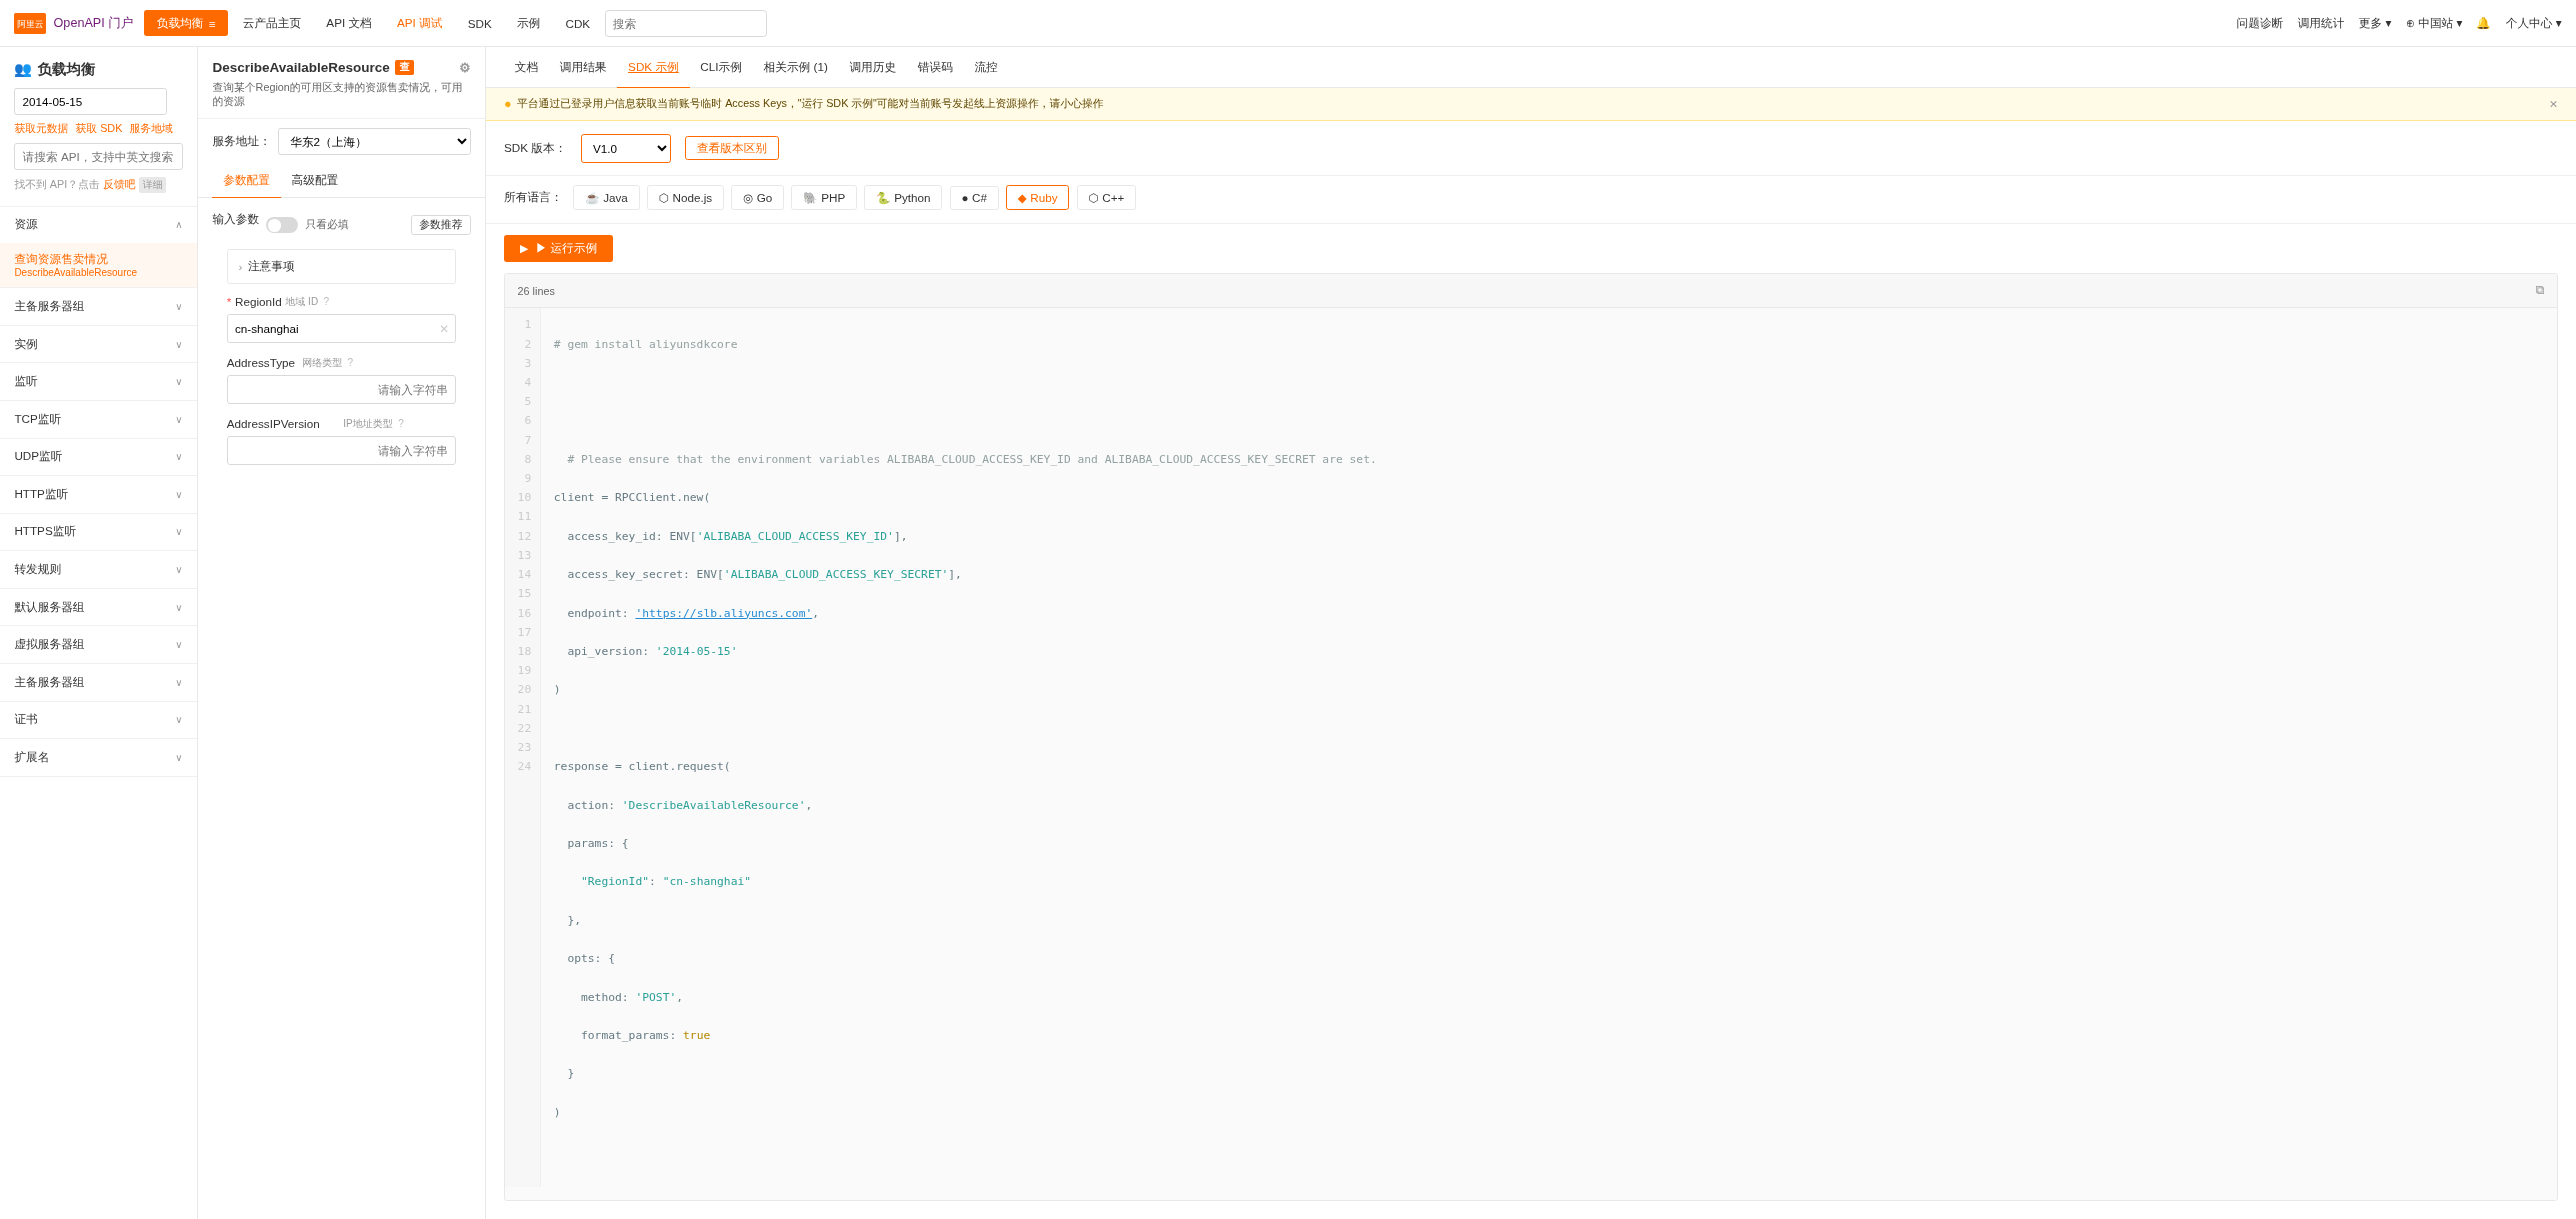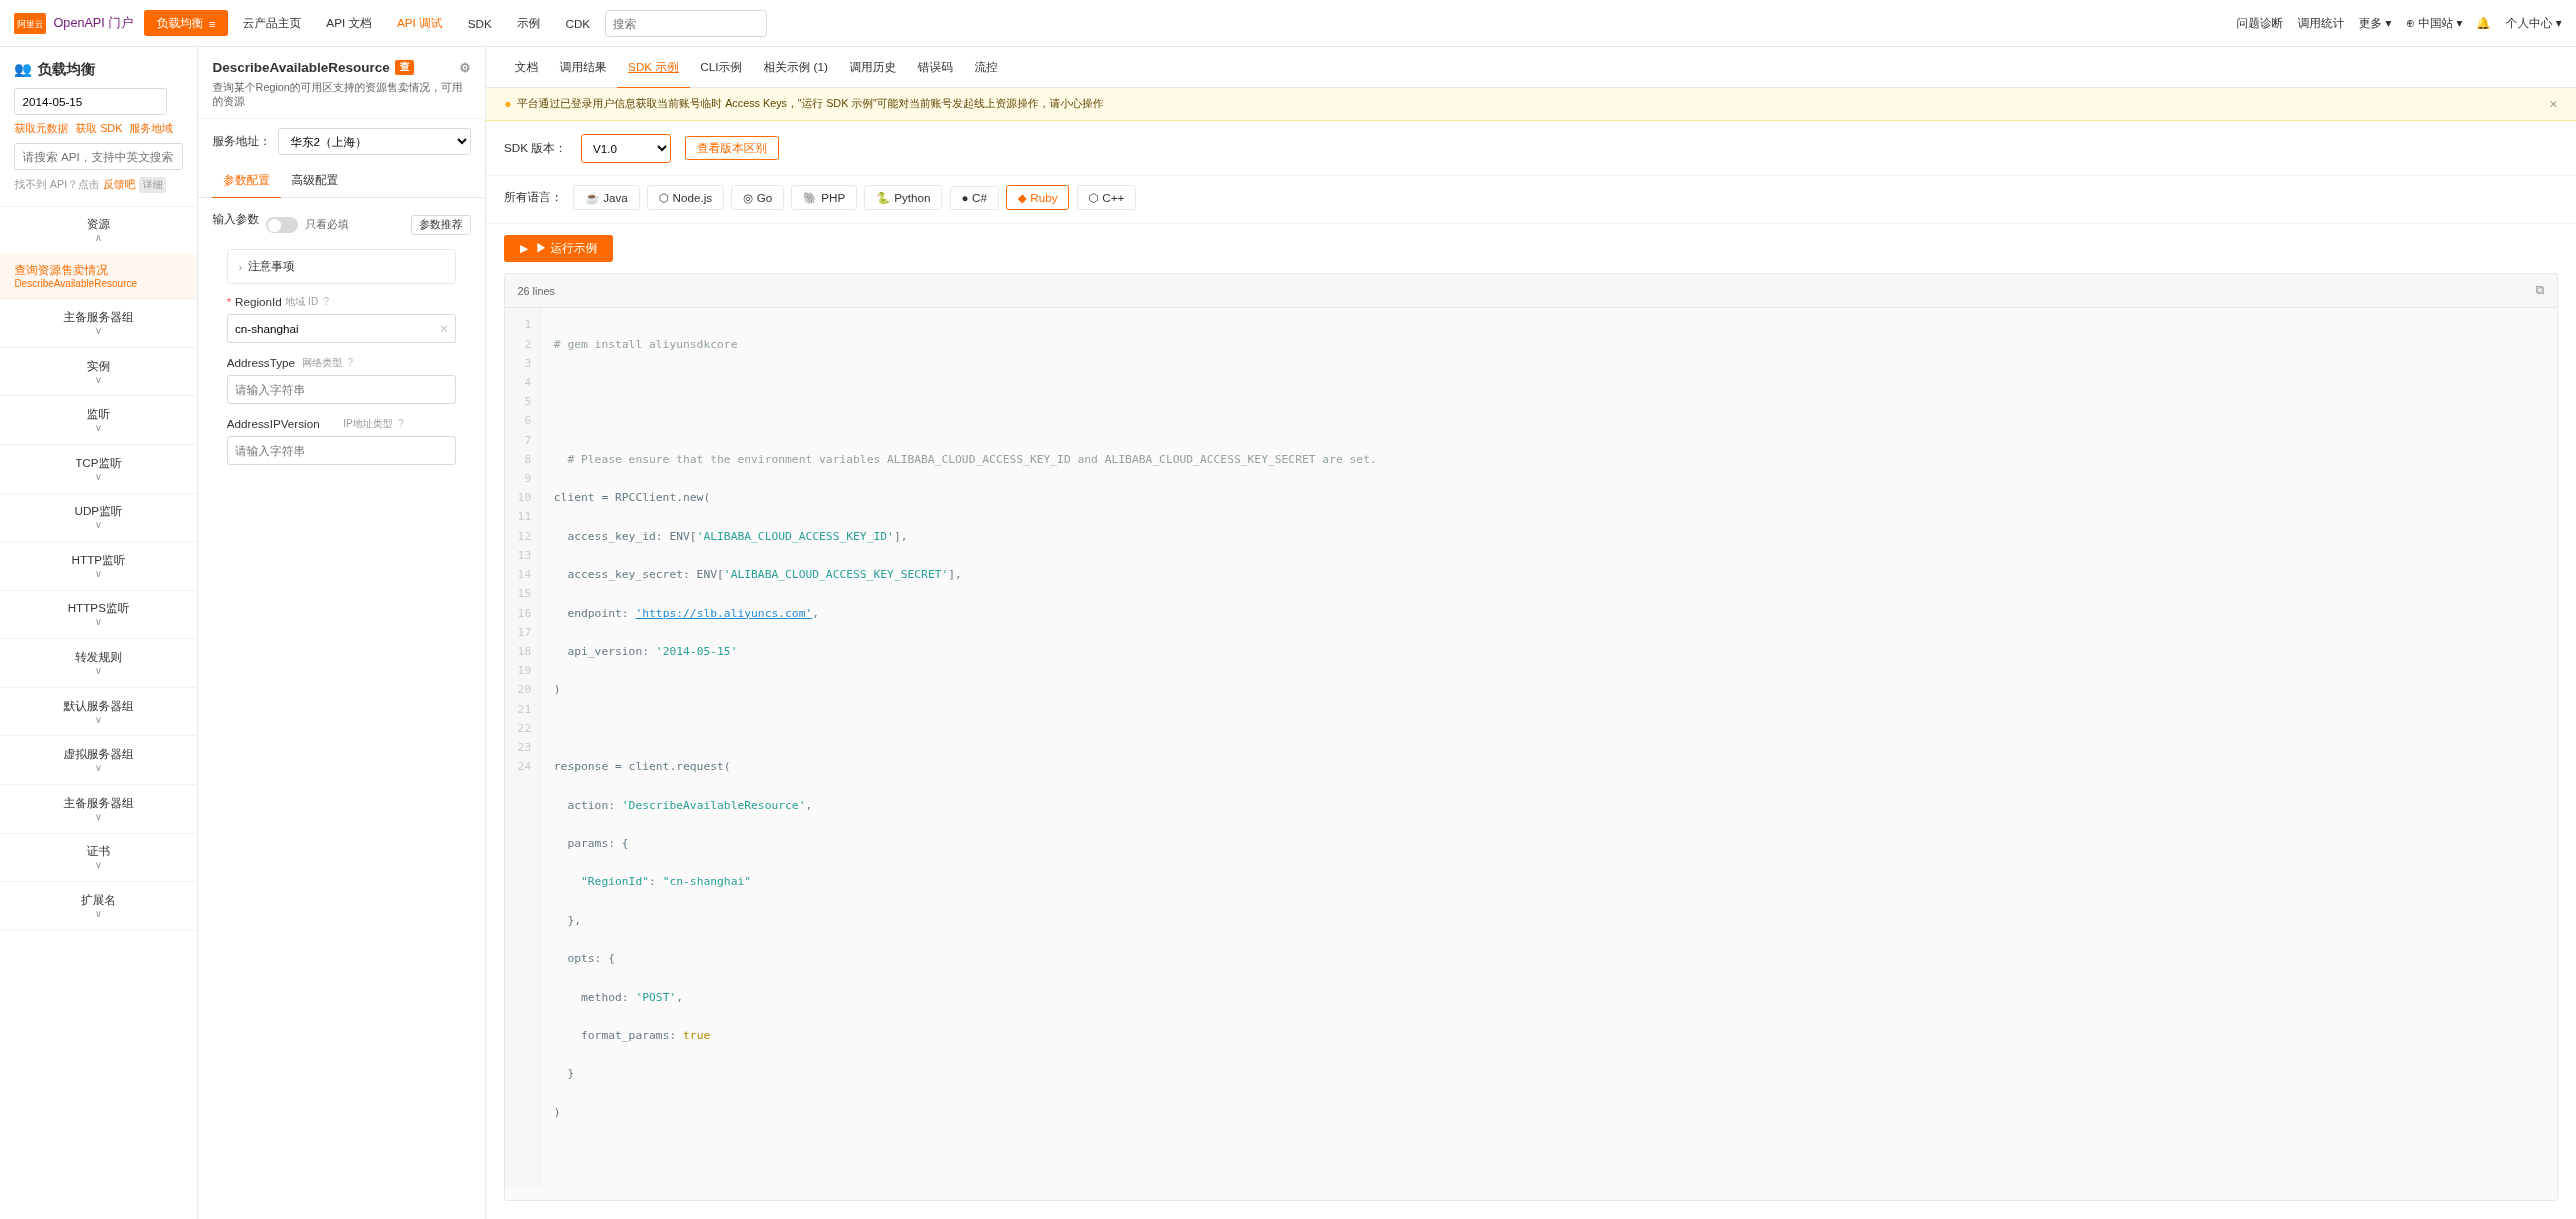--- a/index.html
+++ b/index.html
@@ -56,21 +56,21 @@
     .feedback-btn { background: #e8e8e8; border-radius: 1.8px; padding: 0.9px 3.6px; font-size: 10px; cursor: pointer; }
     .sidebar-nav-section { margin: 0; }
     .sidebar-nav-group { border-bottom: 0.9px solid #f0f0f0; }
     .sidebar-nav-item-active {
       background: #fff7f0; color: #ff6a00; padding: 9px 14.4px;
       font-size: 11.7px; cursor: pointer;
     }
     .sidebar-nav-item-active .sub-label { font-size: 10px; color: #ff6a00; display: block; }
     .sidebar-nav-group-header {
       display: flex; justify-content: space-between; align-items: center;
-      padding: 10.8px 14.4px; font-size: 11.7px; color: #333; cursor: pointer; flex-direction: column;
+      padding: 10.8px 14.4px; font-size: 11.7px; color: #333; cursor: pointer;
     }
     .chevron { font-size: 10px; color: #999; }
 
     
     .middle-panel {
       width: 288px; background: #fff; border-right: 0.9px solid #e8e8e8;
       overflow-y: auto; flex-shrink: 0;
     }
     .panel-header { padding: 12.6px 14.4px 9px; border-bottom: 0.9px solid #f0f0f0; }
     .panel-title { font-size: 13.5px; font-weight: 600; display: flex; align-items: center; gap: 5.4px; }
@@ -108,21 +108,21 @@
     .required-star { color: #ff4d4f; }
     .field-input-row { position: relative; }
     .field-input {
       width: 100%; height: 29px; border: 0.9px solid #d9d9d9; border-radius: 2.7px;
       padding: 0 27px 0 7.2px; font-size: 11.7px; outline: none;
     }
     .field-clear { position: absolute; right: 7.2px; top: 50%; transform: translateY(-50%); color: #ccc; cursor: pointer; }
     .optional-field { margin: 0 14.4px 12.6px; }
     .field-placeholder-input {
       width: 100%; height: 29px; border: 0.9px solid #d9d9d9; border-radius: 3px;
-      padding: 0 7.2px; font-size: 11.7px; color: #bbb; outline: none; background: #fff;
+      padding: 0 7.2px; font-size: 11.7px; color: #bbb; outline: none; background: #fff; text-align: right;
     }
 
     
     .right-panel { flex: 1; background: #fff; overflow-y: auto; display: flex; flex-direction: column; }
     .right-tabs { display: flex; border-bottom: 0.9px solid #e8e8e8; padding: 0 18px; flex-shrink: 0; }
     .right-tab { padding: 12.6px 10.8px; font-size: 11.7px; cursor: pointer; border-bottom: 1.8px solid transparent; margin-bottom: -0.9px; white-space: nowrap; }
     .right-tab.active { color: #ff6a00; border-bottom-color: #ff6a00; font-weight: 500; text-decoration: underline; }
 
     .warning-banner {
       background: #fffbe6; border-bottom: 0.9px solid #ffe58f;

